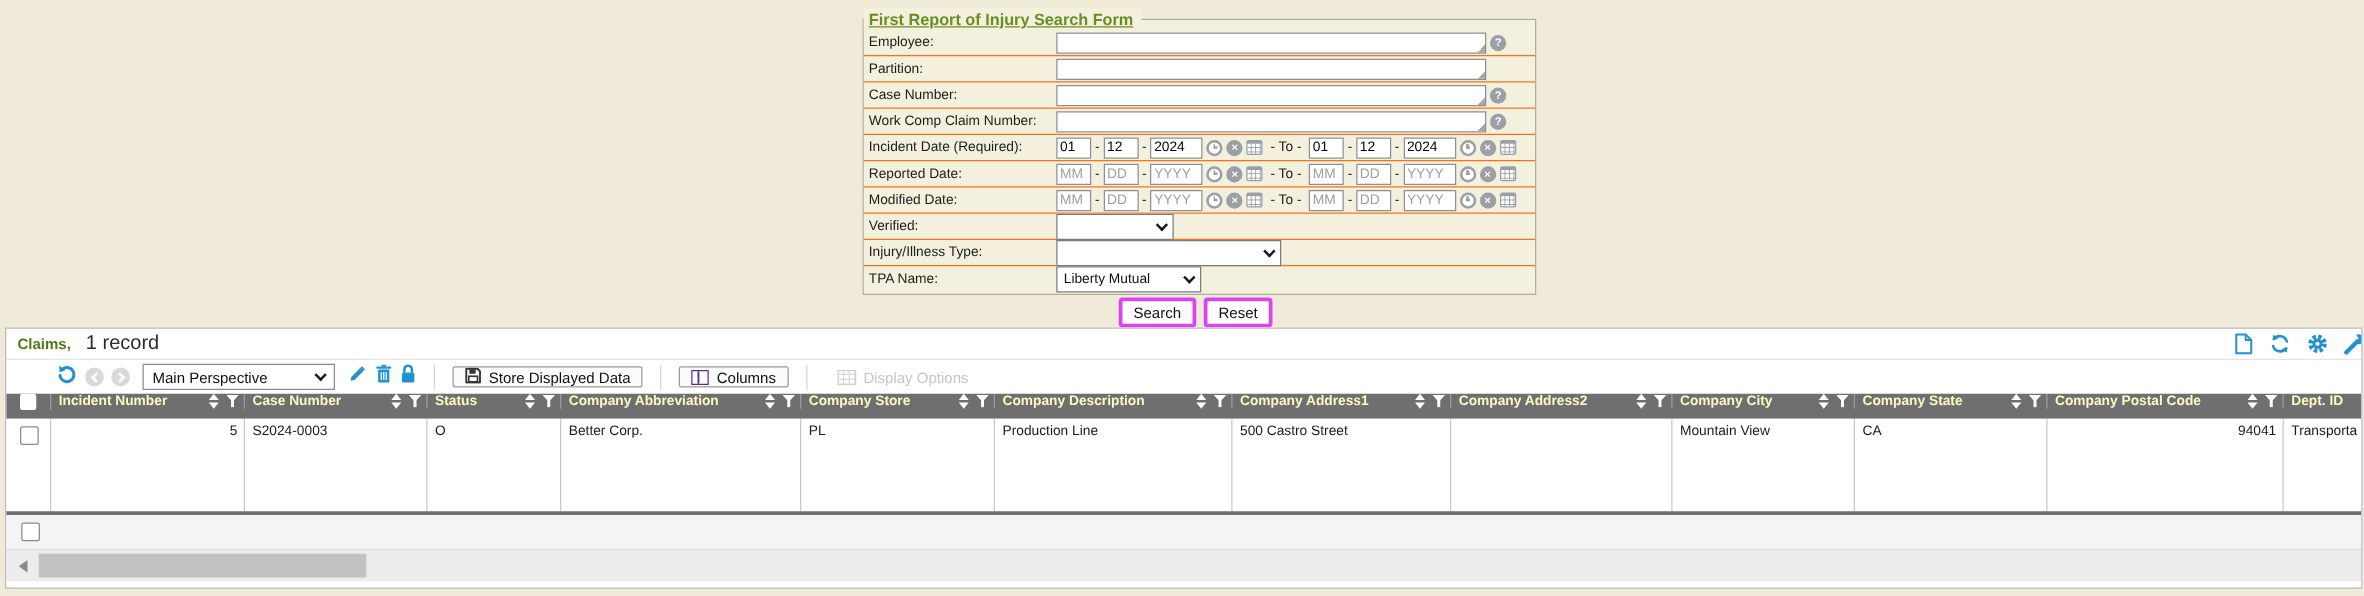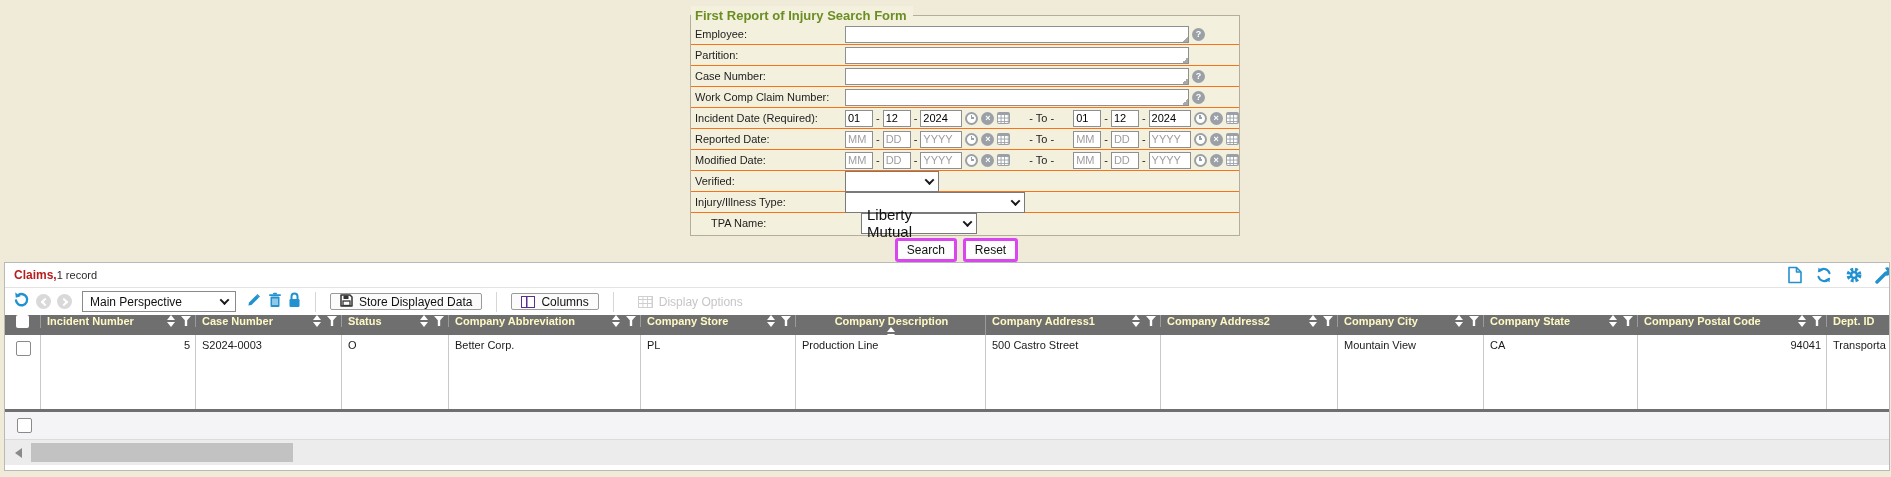--- a/index.html
+++ b/index.html
@@ -11,47 +11,48 @@
   }
   
   .search-form{
     position:absolute;left:688px;top:6px;width:537px;
     background:#f3f0de;border:1px solid #b3ae9c;padding:0 0 2px 0;
   }
   .form-title{
     position:relative;margin:-1px 0 0 0;padding:2px 6px 1px 4px;
     font-size:13px;font-weight:bold;color:#6b8e23;background:#f3f0de;
     display:inline-block;
+    text-decoration:underline;
   }
   .form-row{
     display:flex;align-items:center;height:20px;
     border-bottom:1px solid #f97316;padding-left:4px;
   }
-  .form-row:last-of-type{border-bottom:none;margin-left:16px;}
+  .form-row:last-of-type{border-bottom:none;}
   .flabel{width:150px;flex:none;font-size:11px;color:#1c1c1c;}
   .ffield{display:flex;align-items:center;gap:3px;flex:1;}
   .tinput{
     width:336px;height:13px;border:1px solid #8f8f8f;background:#fff;
     font-family:"Liberation Sans",sans-serif;font-size:11px;padding:1px 3px;
   }
   .tinput-wrap{position:relative;display:inline-block;line-height:0;}
   .grip{
     position:absolute;right:1px;bottom:1px;width:6px;height:6px;
     background:linear-gradient(135deg,transparent 50%,#a8a8a8 50%);
     pointer-events:none;
   }
   .dinput{
     height:13px;border:1px solid #8f8f8f;background:#fff;
     font-family:"Liberation Sans",sans-serif;font-size:11px;padding:1px 2px;
   }
   .dinput::placeholder{color:#9e9e9e;}
   .d-mm,.d-dd{width:22px;}
   .d-yy{width:36px;}
   .dash{font-size:11px;color:#1c1c1c;margin:0 0px;}
-  .to-sep{font-size:11px;color:#1c1c1c;margin:0 16px;white-space:nowrap;}
+  .to-sep{font-size:11px;color:#1c1c1c;margin:0 3px;white-space:nowrap;}
   
   .ic-help,.ic-clear{
     width:13px;height:13px;border-radius:50%;background:#9aa0a6;color:#fff;
     font-size:9px;font-weight:bold;line-height:13px;text-align:center;
     display:inline-block;flex:none;
   }
   .ic-clock{
     width:9px;height:9px;border:2px solid #9aa0a6;border-radius:50%;
     background:#fff;position:relative;display:inline-block;flex:none;
   }
@@ -59,21 +60,21 @@
   .ic-clock::after{content:"";position:absolute;left:3.5px;top:3.8px;width:3.2px;height:1.5px;background:#9aa0a6;}
   .ic-cal{
     width:11px;height:8px;border:1.5px solid #9aa0a6;border-top:3.5px solid #9aa0a6;
     border-radius:2px;background-color:#fff;display:inline-block;flex:none;
     background-image:linear-gradient(#9aa0a6 1px,transparent 1px),linear-gradient(90deg,#9aa0a6 1px,transparent 1px);
     background-size:3.6px 3.6px;background-position:-1px -1px;
   }
   .fake-select{
     height:15px;border:1px solid #7a7a7a;background:#fff;display:flex;
     align-items:center;justify-content:flex-end;padding:2px 5px;gap:6px;
-    font-size:15px;color:#111;
+    font-size:11px;color:#111;
   }
   .sel-verified{width:82px;}
   .sel-injury{width:168px;}
   .sel-tpa{width:104px;justify-content:space-between;}
   .chev{
     width:5px;height:5px;border-right:2px solid #1a1a1a;border-bottom:2px solid #1a1a1a;
     transform:rotate(45deg) translate(-1px,-1px);flex:none;
   }
   .form-buttons{
     position:absolute;left:688px;top:238px;width:537px;text-align:center;
@@ -85,27 +86,27 @@
   
   .claims-panel{
     position:absolute;left:4px;top:262px;width:1884px;height:207px;
     background:#fff;border:1px solid #b9b9b9;overflow:hidden;
     display:flex;flex-direction:column;
   }
   .claims-titlebar{
     height:24px;flex:none;display:flex;align-items:center;
     padding:0 6px 0 9px;border-bottom:1px solid #e3e3e3;
   }
-  .claims-title{font-size:12px;font-weight:bold;color:#b91c1c;}
-  .claims-count{font-size:11px;color:#2b2b2b;margin-left:0;}
+  .claims-title{font-size:12px;font-weight:bold;color:#4d7c0f;}
+  .claims-count{font-size:16px;color:#2b2b2b;margin-left:12px;}
   .titlebar-icons{margin-left:auto;display:flex;align-items:center;gap:12px;margin-right:-8px;}
   .titlebar-icons svg{display:block;}
   .toolbar{
     height:27px;flex:none;display:flex;align-items:center;gap:6px;
-    padding-left:8px;background:#fff;
+    padding-left:8px;background:#fff;margin-left:32px;
   }
   .nav-circle{
     width:15px;height:15px;border-radius:50%;background:#d9d9d9;position:relative;flex:none;
   }
   .nav-circle::after{
     content:"";position:absolute;top:4.5px;width:4px;height:4px;
     border-right:2px solid #fff;border-bottom:2px solid #fff;
   }
   .nav-prev::after{left:6px;transform:rotate(135deg);}
   .nav-next::after{left:4px;transform:rotate(-45deg);}
@@ -175,21 +176,21 @@
   .scroll-arrow-left{
     width:0;height:0;border-top:5px solid transparent;border-bottom:5px solid transparent;
     border-right:7px solid #8a8a8a;margin-left:10px;flex:none;
   }
   .scroll-thumb{
     position:absolute;left:26px;top:3px;height:19px;width:262px;background:#c2c2c2;
   }
   
   .w-check{width:36px;}
   .w-c0{width:155px;} .w-c1{width:146px;} .w-c2{width:107px;} .w-c3{width:192px;}
-  .w-c4{width:155px;} .w-c5{width:190px;flex-direction:column;} .w-c6{width:175px;} .w-c7{width:177px;}
+  .w-c4{width:155px;} .w-c5{width:190px;} .w-c6{width:175px;} .w-c7{width:177px;}
   .w-c8{width:146px;} .w-c9{width:154px;} .w-c10{width:189px;} .w-c11{width:120px;border-right:none;}
 </style>
 </head>
 <body>
 
 <fieldset class="search-form">
   <legend class="form-title">First Report of Injury Search Form</legend>
 
   <div class="form-row">
     <span class="flabel">Employee:</span>

